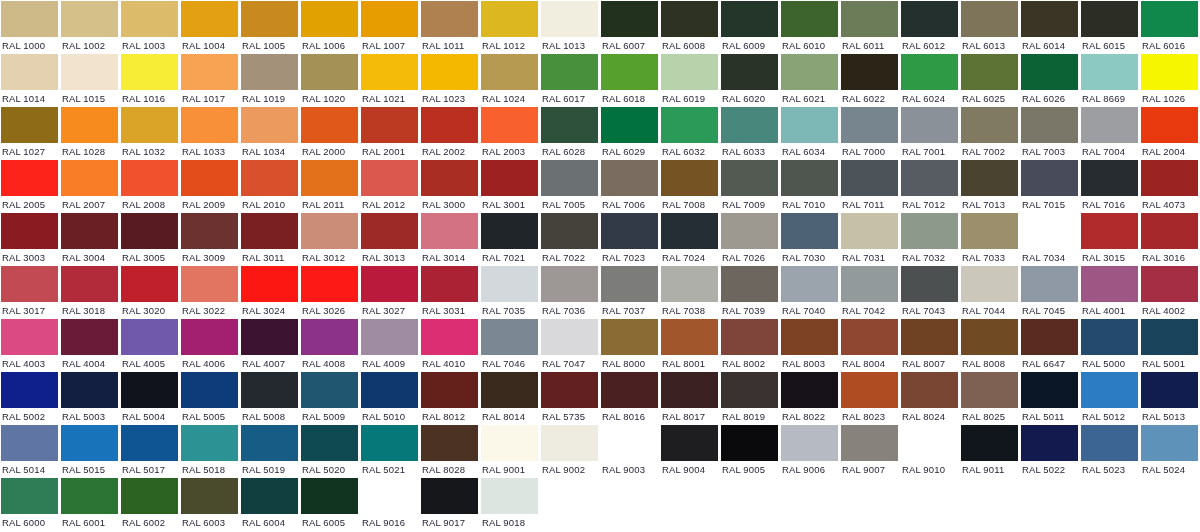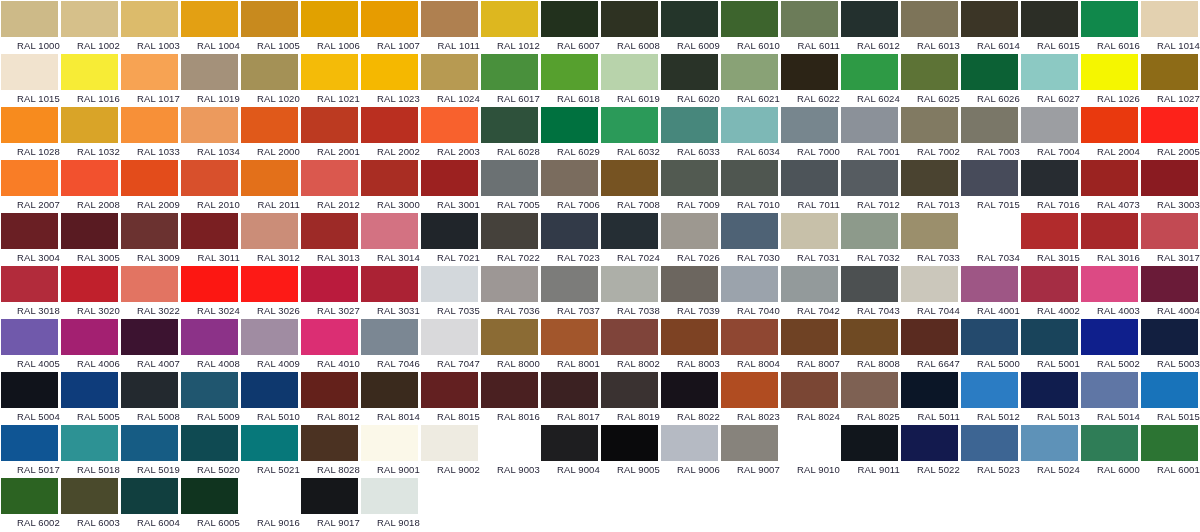--- a/index.html
+++ b/index.html
@@ -11,21 +11,20 @@
     width: 1200px;
     height: 532px;
     overflow: hidden;
     font-family: "Liberation Sans", sans-serif;
   }
   #chart {
     display: grid;
     grid-template-columns: repeat(20, 60px);
     grid-auto-rows: 53px;
     width: 1200px;
-    text-align: right;
   }
   .cell {
     width: 60px;
     height: 53px;
     box-sizing: border-box;
     position: relative;
     background: #ffffff;
   }
   .swatch {
     position: absolute;
@@ -83,20 +82,24 @@
     </div>
     <div class="cell">
       <div class="swatch" style="background: rgb(175, 128, 80);"></div>
       <div class="label">RAL 1011</div>
     </div>
     <div class="cell">
       <div class="swatch" style="background: rgb(221, 183, 31);"></div>
       <div class="label">RAL 1012</div>
     </div>
     <div class="cell">
+      <div class="swatch" style="background: rgb(242, 238, 223);"></div>
+      <div class="label">RAL 1013</div>
+    </div>
+    <div class="cell">
       <div class="swatch" style="background: rgb(34, 49, 29);"></div>
       <div class="label">RAL 6007</div>
     </div>
     <div class="cell">
       <div class="swatch" style="background: rgb(46, 50, 34);"></div>
       <div class="label">RAL 6008</div>
     </div>
     <div class="cell">
       <div class="swatch" style="background: rgb(36, 53, 42);"></div>
       <div class="label">RAL 6009</div>
@@ -196,21 +199,21 @@
     <div class="cell">
       <div class="swatch" style="background: rgb(93, 115, 54);"></div>
       <div class="label">RAL 6025</div>
     </div>
     <div class="cell">
       <div class="swatch" style="background: rgb(12, 97, 53);"></div>
       <div class="label">RAL 6026</div>
     </div>
     <div class="cell">
       <div class="swatch" style="background: rgb(140, 201, 195);"></div>
-      <div class="label">RAL 6027</div>
+      <div class="label">RAL 8669</div>
     </div>
     <div class="cell">
       <div class="swatch" style="background: rgb(245, 246, 0);"></div>
       <div class="label">RAL 1026</div>
     </div>
     <div class="cell">
       <div class="swatch" style="background: rgb(141, 107, 23);"></div>
       <div class="label">RAL 1027</div>
     </div>
     <div class="cell">
@@ -511,20 +514,24 @@
     </div>
     <div class="cell">
       <div class="swatch" style="background: rgb(76, 80, 81);"></div>
       <div class="label">RAL 7043</div>
     </div>
     <div class="cell">
       <div class="swatch" style="background: rgb(203, 199, 187);"></div>
       <div class="label">RAL 7044</div>
     </div>
     <div class="cell">
+      <div class="swatch" style="background: rgb(143, 153, 166);"></div>
+      <div class="label">RAL 7045</div>
+    </div>
+    <div class="cell">
       <div class="swatch" style="background: rgb(158, 86, 133);"></div>
       <div class="label">RAL 4001</div>
     </div>
     <div class="cell">
       <div class="swatch" style="background: rgb(165, 45, 68);"></div>
       <div class="label">RAL 4002</div>
     </div>
     <div class="cell">
       <div class="swatch" style="background: rgb(220, 74, 132);"></div>
       <div class="label">RAL 4003</div>
@@ -636,21 +643,21 @@
     <div class="cell">
       <div class="swatch" style="background: rgb(100, 33, 27);"></div>
       <div class="label">RAL 8012</div>
     </div>
     <div class="cell">
       <div class="swatch" style="background: rgb(58, 42, 29);"></div>
       <div class="label">RAL 8014</div>
     </div>
     <div class="cell">
       <div class="swatch" style="background: rgb(99, 32, 33);"></div>
-      <div class="label">RAL 8015</div>
+      <div class="label">RAL 5735</div>
     </div>
     <div class="cell">
       <div class="swatch" style="background: rgb(74, 32, 33);"></div>
       <div class="label">RAL 8016</div>
     </div>
     <div class="cell">
       <div class="swatch" style="background: rgb(59, 33, 34);"></div>
       <div class="label">RAL 8017</div>
     </div>
     <div class="cell">

